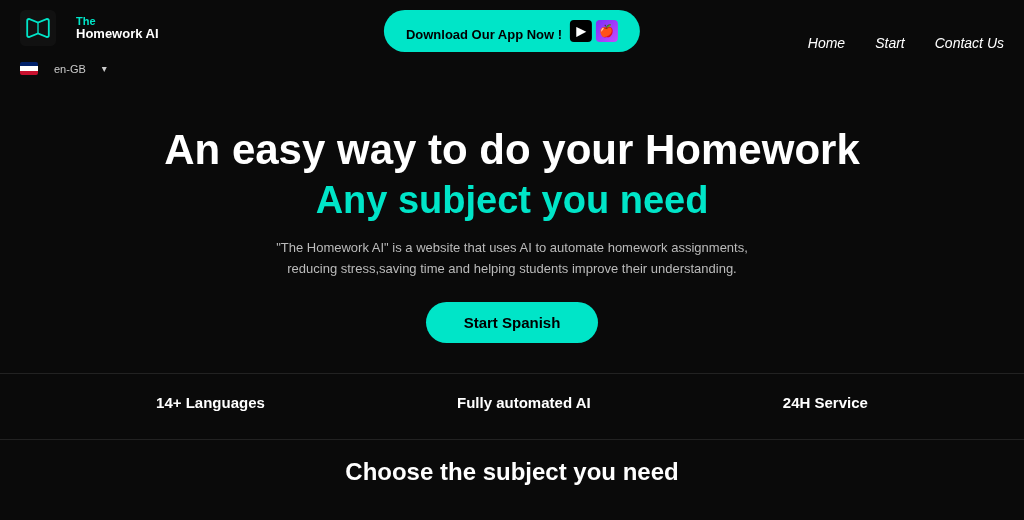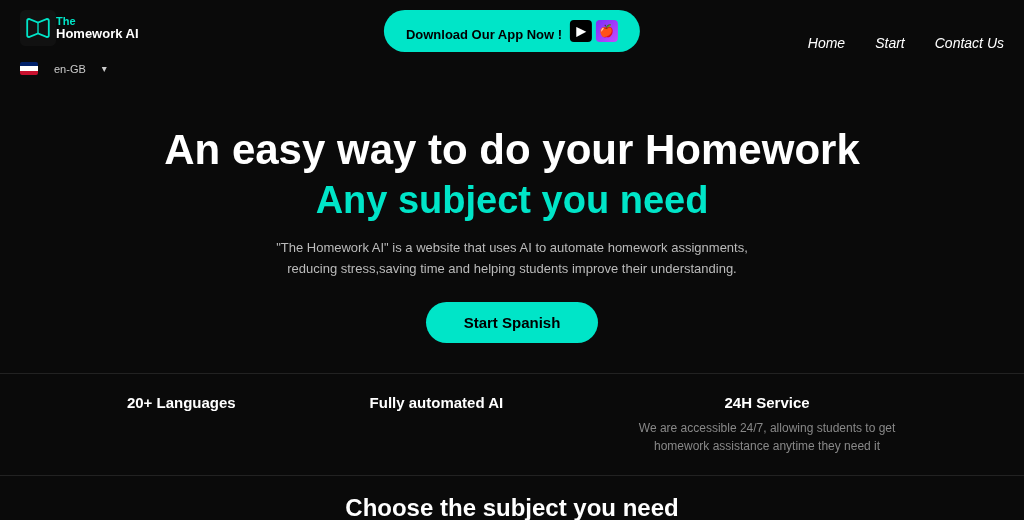--- a/index.html
+++ b/index.html
@@ -19,21 +19,21 @@
       align-items: center;
       justify-content: space-between;
       padding: 10px 20px;
       position: relative;
       z-index: 10;
     }
 
     .logo-area {
       display: flex;
       align-items: center;
-      gap: 0;
+      gap: 20px;
     }
 
     .logo-icon {
       width: 36px;
       height: 36px;
     }
 
     .logo-text {
       display: flex;
       flex-direction: column;
@@ -280,27 +280,26 @@
 
 <section class="hero">
   <h1>An easy way to do your Homework</h1>
   <h2>Any subject you need</h2>
   <p class="hero-description">"The Homework AI" is a website that uses AI to automate homework assignments, reducing stress,saving time and helping students improve their understanding.</p>
   <button class="start-btn">Start Spanish</button>
 </section>
 
 <section class="features">
   <div class="feature">
-    <div class="feature-title">20+ Languages</div>
+    <div class="feature-title">14+ Languages</div>
   </div>
   <div class="feature">
     <div class="feature-title">Fully automated AI</div>
   </div>
   <div class="feature">
     <div class="feature-title">24H Service</div>
-    <div class="feature-desc">We are accessible 24/7, allowing students to get homework assistance anytime they need it</div>
   </div>
 </section>
 
 <section class="bottom-section">
   <h3>Choose the subject you need</h3>
 
 </section>
 
 </body></html>

